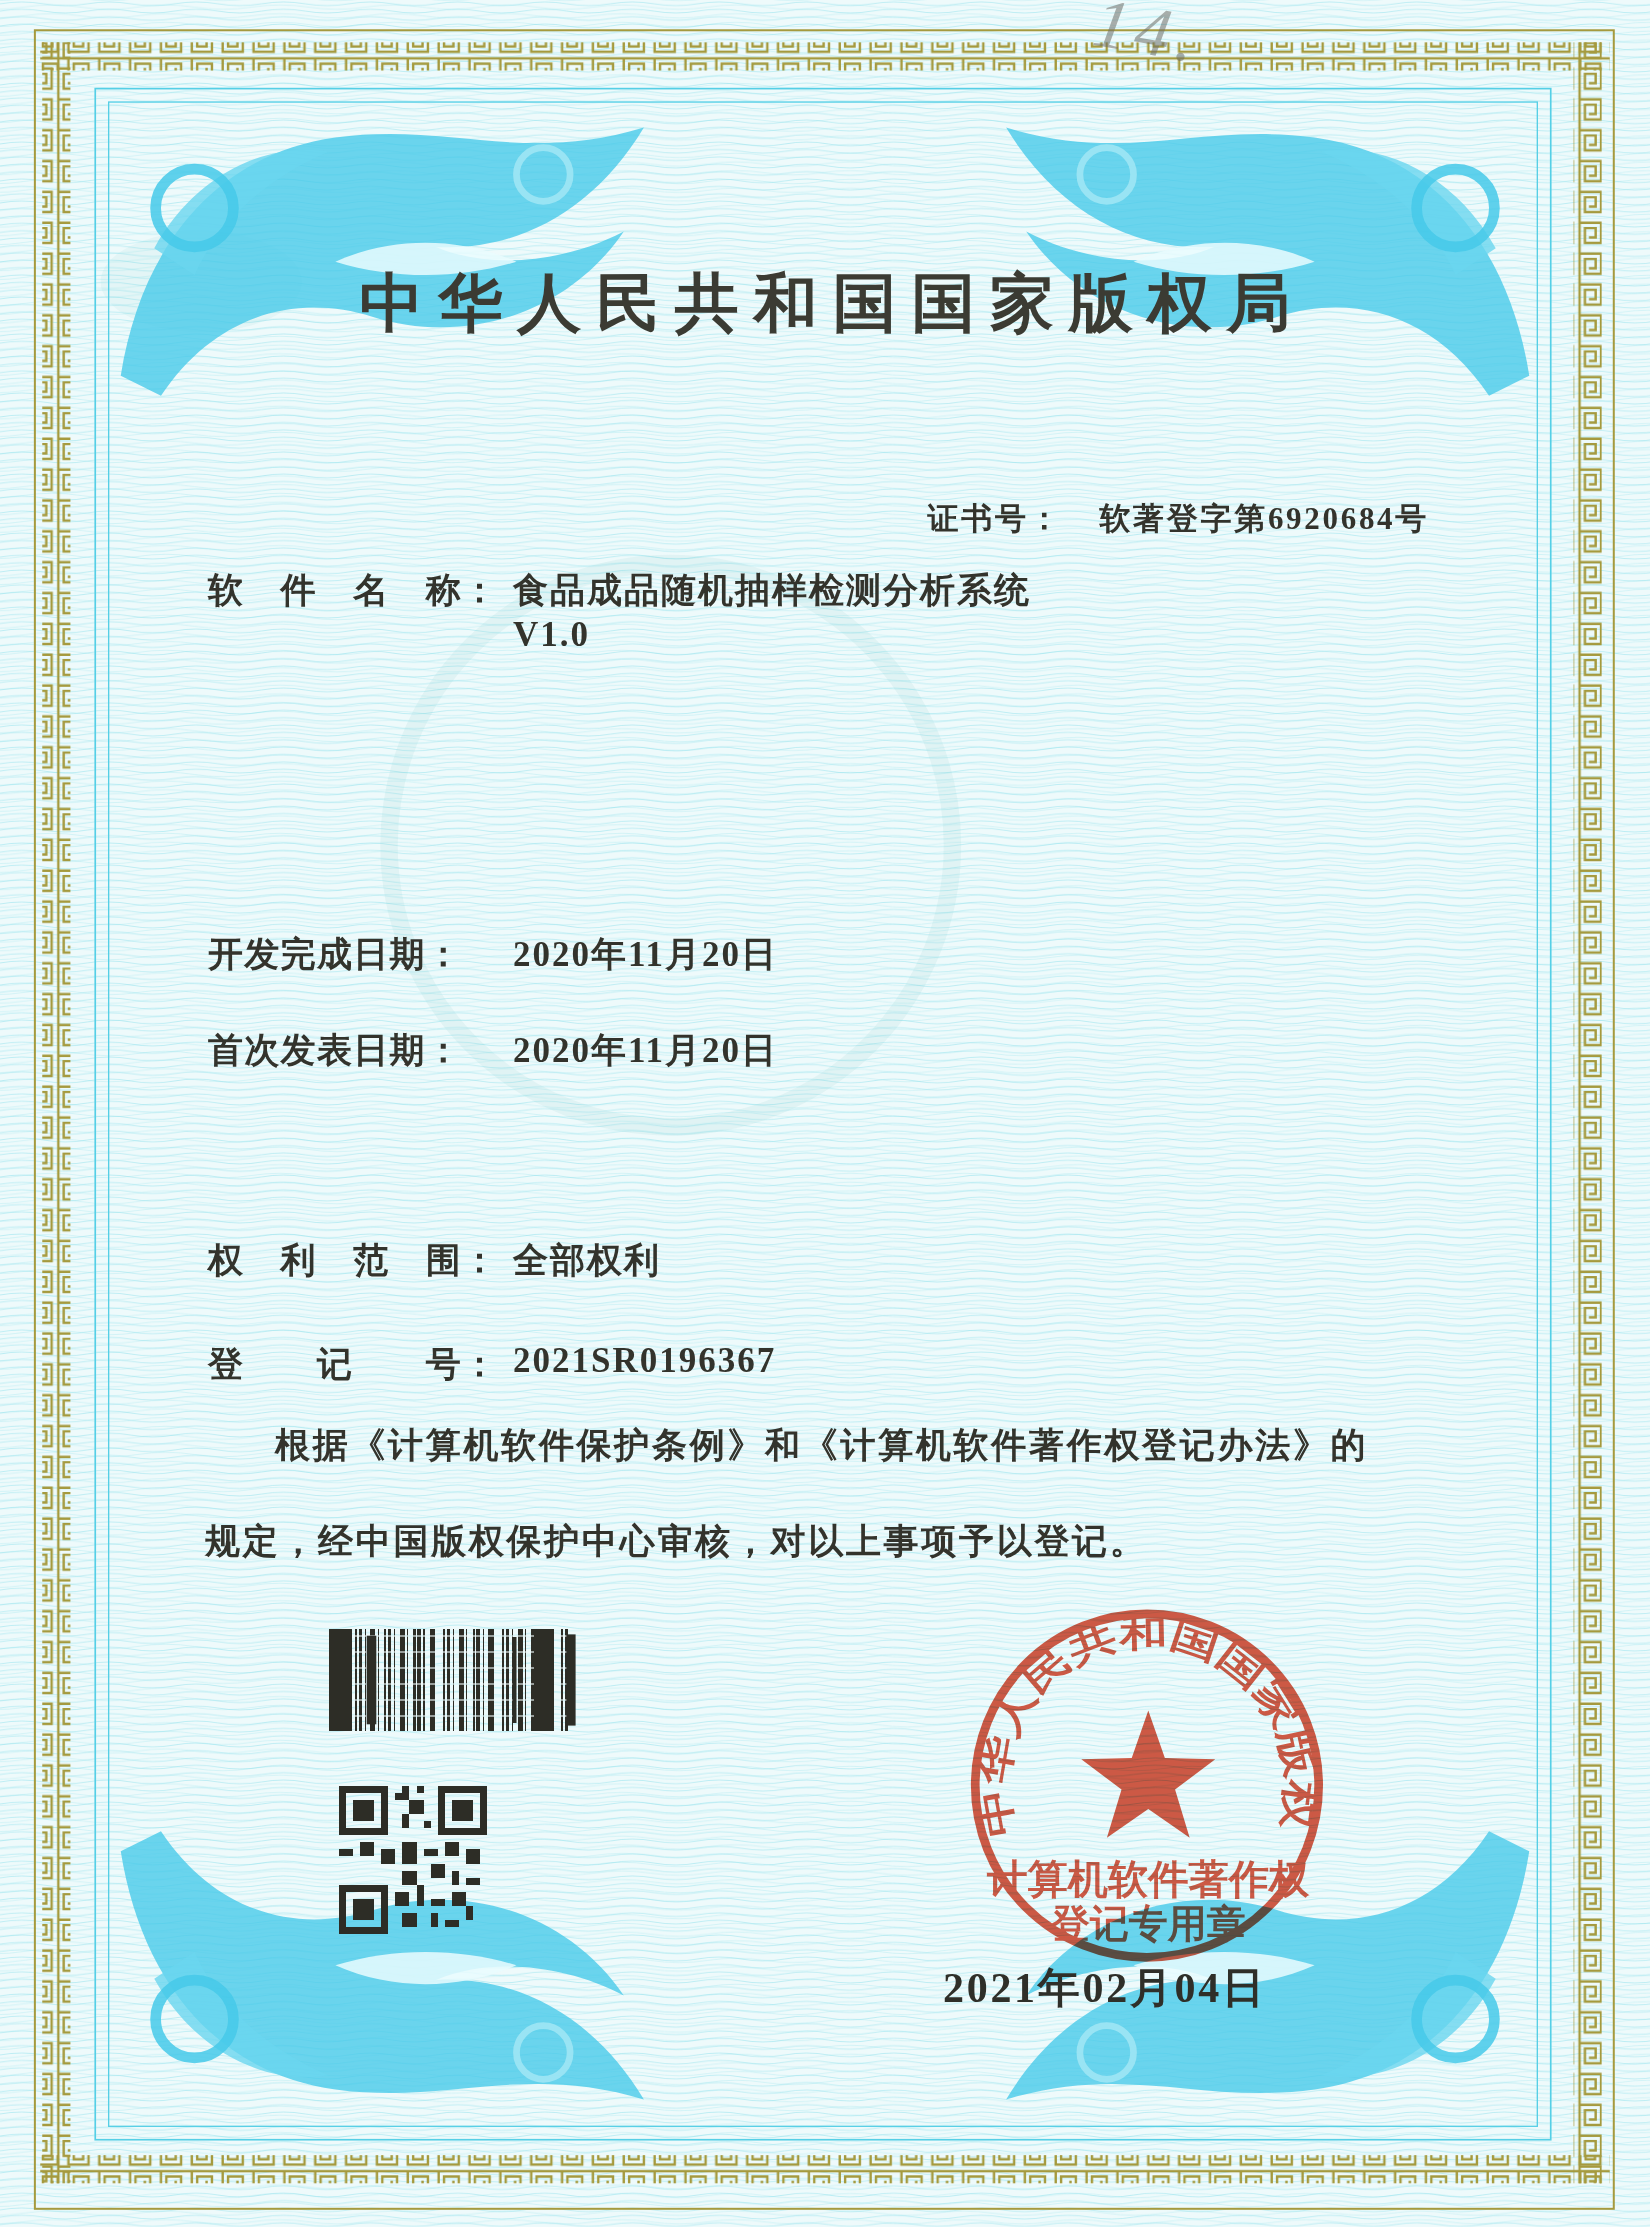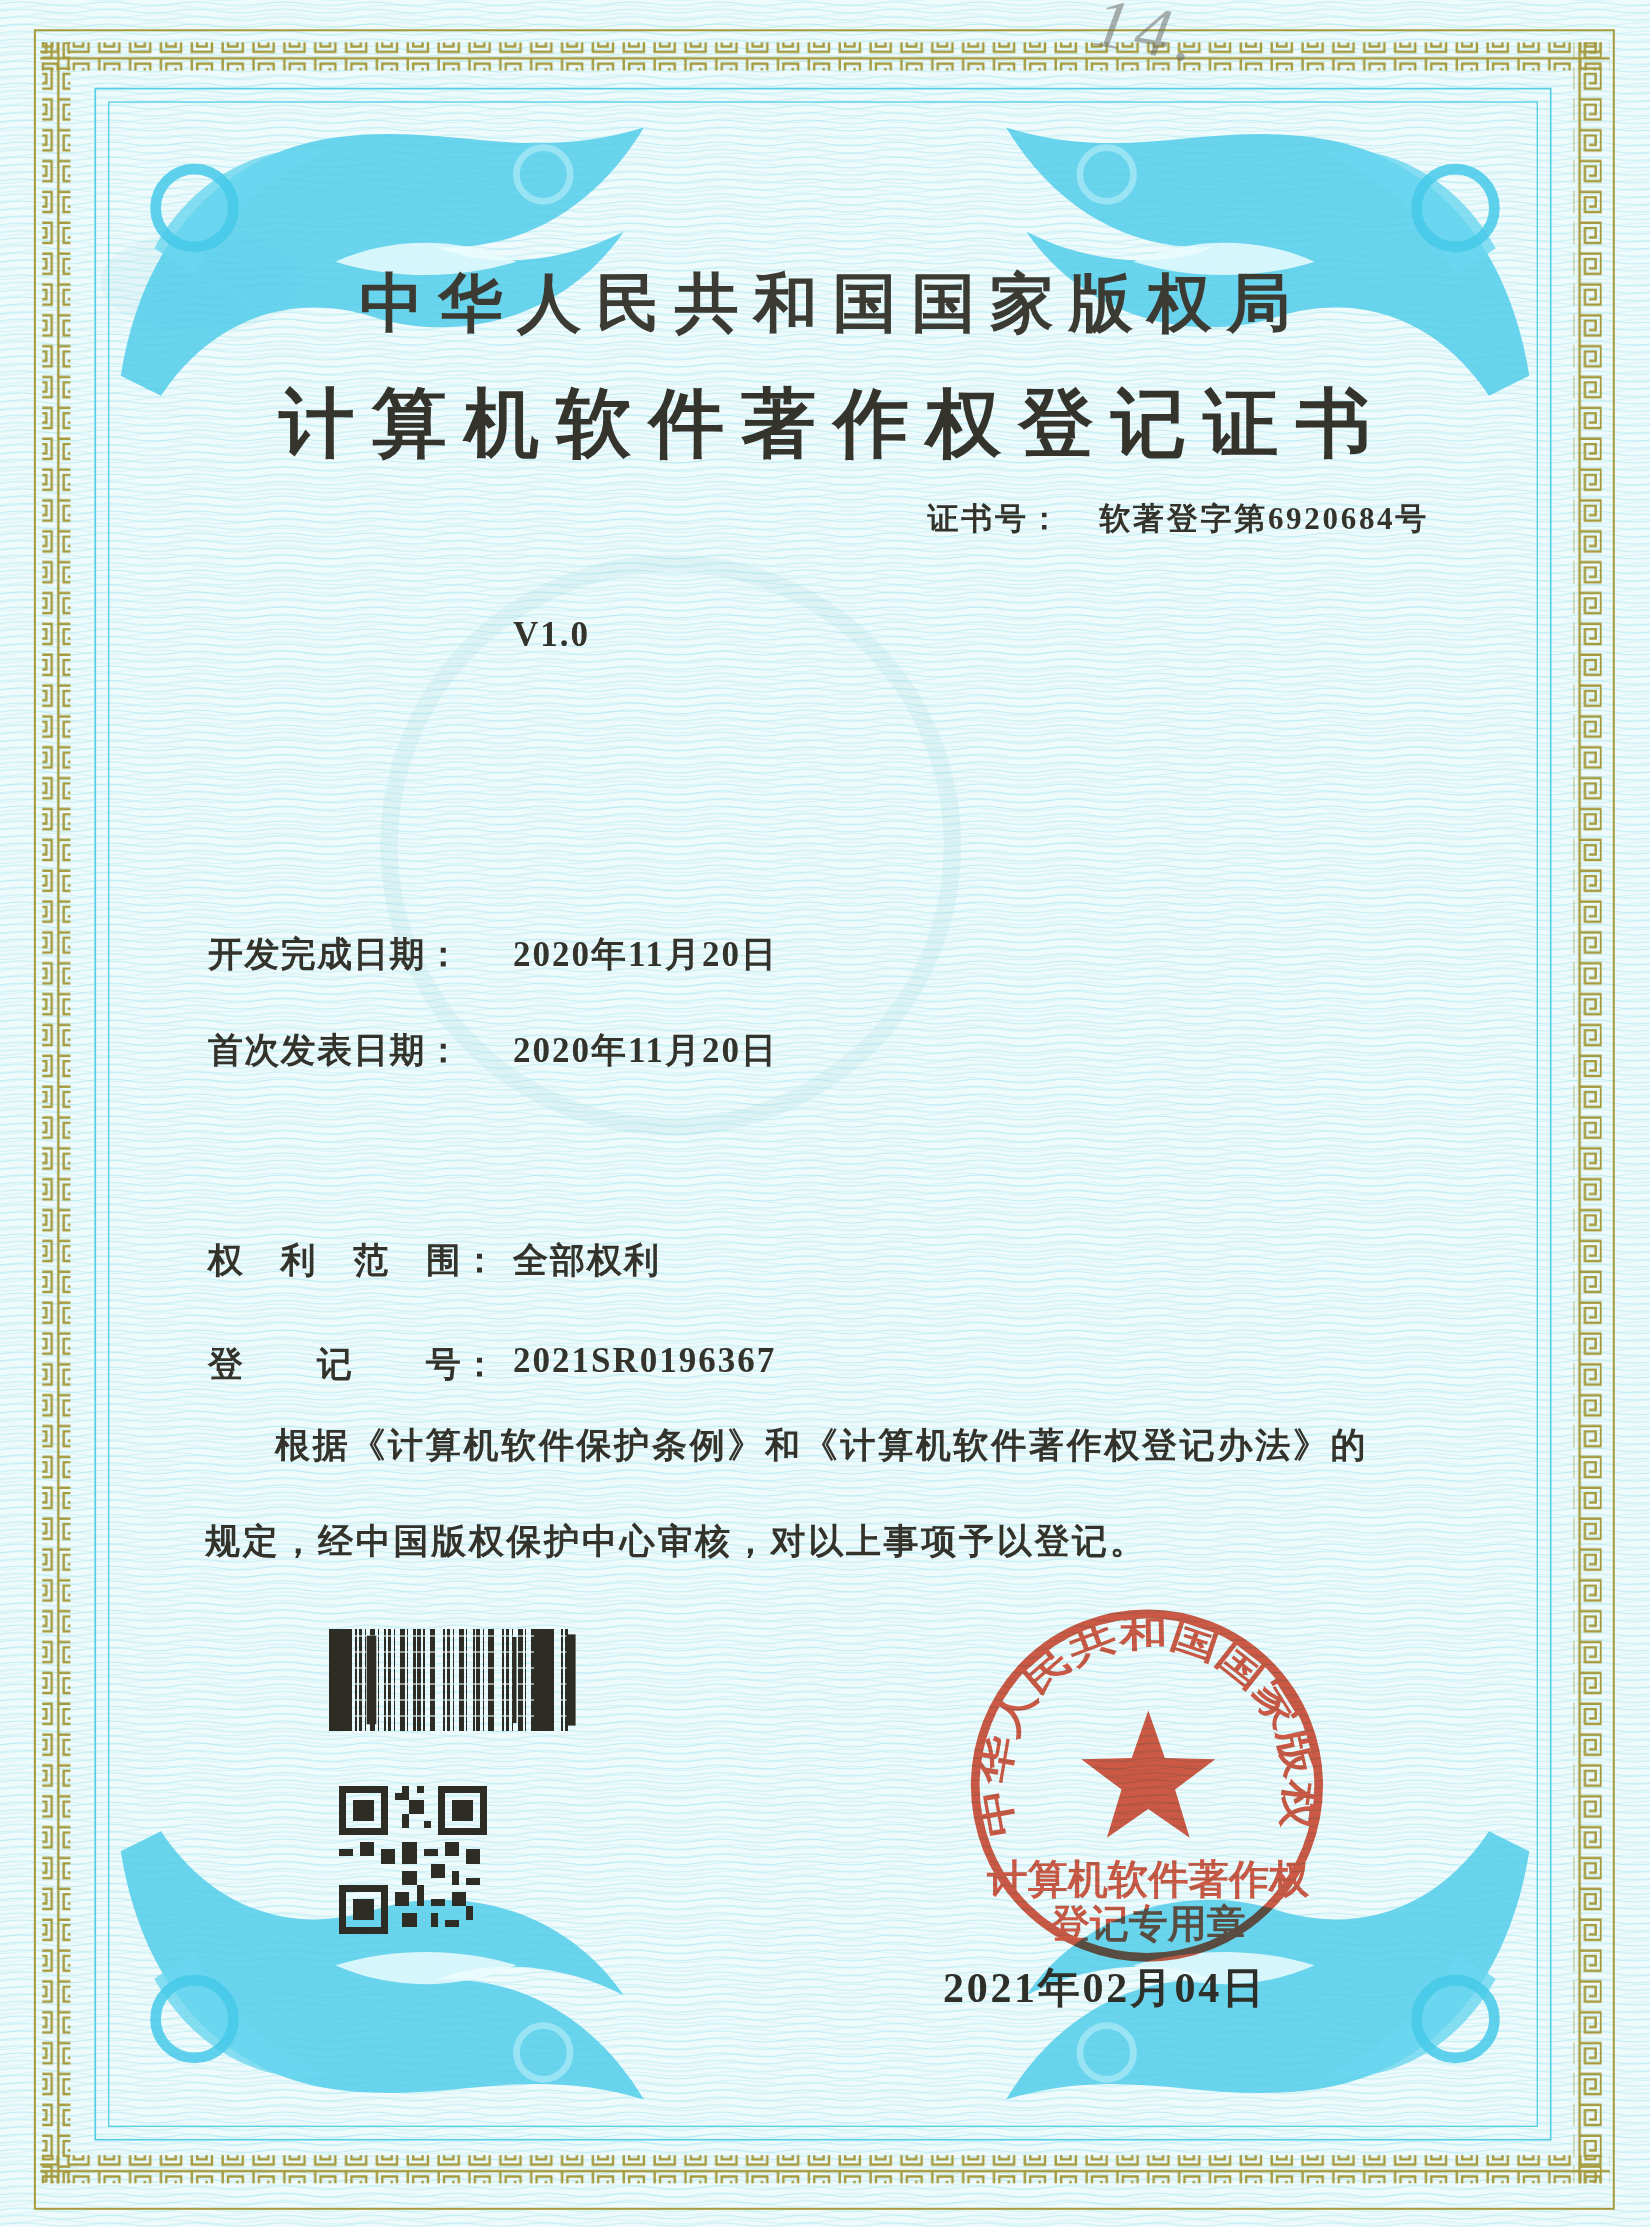--- a/index.html
+++ b/index.html
@@ -126,27 +126,30 @@
     </g>
     <g transform="translate(170,3180) scale(1,-1)">
       <use href="#flourish"></use>
     </g>
     <g transform="translate(2290,3180) scale(-1,-1)">
       <use href="#flourish"></use>
     </g>
   </svg>
 
   <div class="abs authority">中华人民共和国国家版权局</div>
-  <div class="abs cert-title">计算机软件著作权登记证书</div>
 
   <div class="abs certno">
     <span>证书号：</span>
     <span>软著登字第6920684号</span>
   </div>
 
+  <div class="abs field" style="top:567px">
+    <span class="flabel">软　件　名　称：</span>
+    <span class="fvalue">食品成品随机抽样检测分析系统</span>
+  </div>
   <div class="abs field" style="top:615px">
     <span class="fvalue">V1.0</span>
   </div>
   <div class="abs field" style="top:931px">
     <span class="flabel">开发完成日期：</span>
     <span class="fvalue">2020年11月20日</span>
   </div>
   <div class="abs field" style="top:1027px">
     <span class="flabel">首次发表日期：</span>
     <span class="fvalue">2020年11月20日</span>

